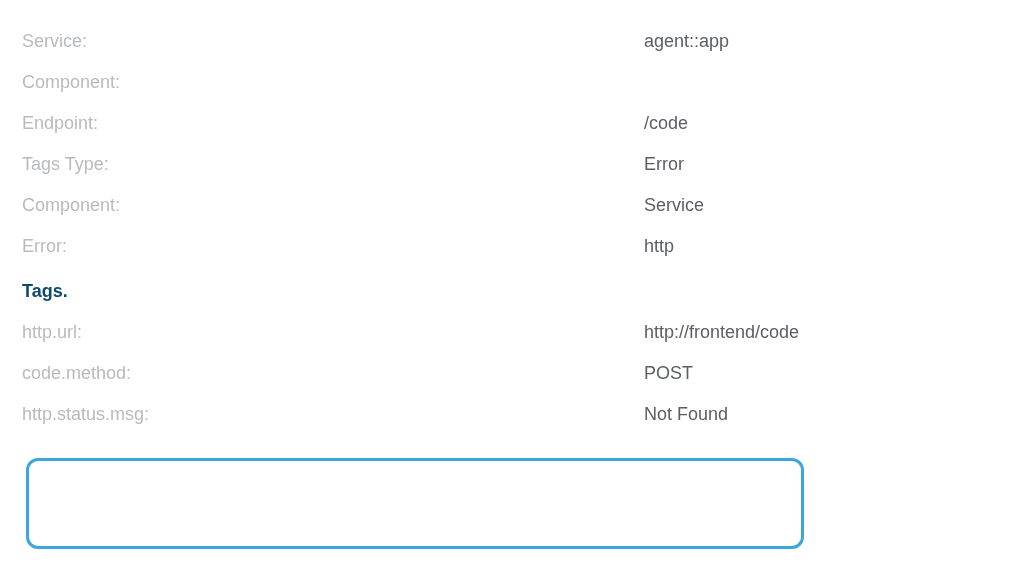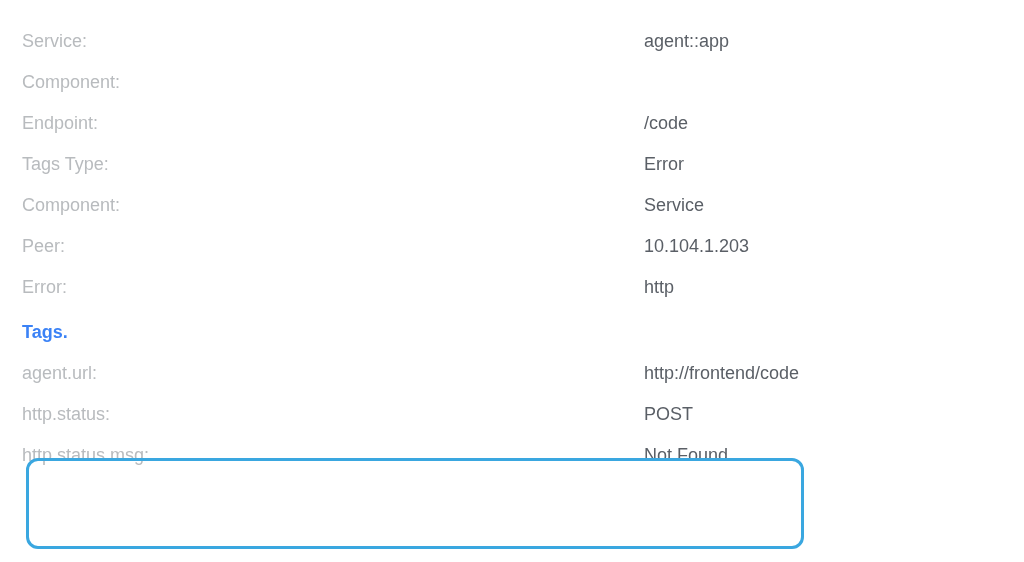--- a/index.html
+++ b/index.html
@@ -26,21 +26,21 @@
       width: 622px;
       flex-shrink: 0;
       font-weight: 400;
     }
     .value {
       color: #5a5f66;
       font-weight: 400;
       text-align: center;
     }
     .section-title {
-      color: #3b82f6;
+      color: #0c4a6e;
       font-weight: 700;
       margin-top: 18px;
       margin-bottom: 14px;
     }
     .highlight-box {
       position: absolute;
       left: 4px;
       width: 778px;
       height: 91px;
       border: 3px solid #3aa7e0;
@@ -74,39 +74,35 @@
   <div class="row">
     <span class="label">Tags Type:</span>
     <span class="value">Error</span>
   </div>
 
   <div class="row">
     <span class="label">Component:</span>
     <span class="value">Service</span>
   </div>
 
-  <div class="row">
-    <span class="label">Peer:</span>
-    <span class="value">10.104.1.203</span>
-  </div>
 
   <div class="row">
     <span class="label">Error:</span>
     <span class="value">http</span>
   </div>
 
   <div class="section-title">Tags.</div>
 
   <div class="row">
-    <span class="label">agent.url:</span>
+    <span class="label">http.url:</span>
     <span class="value">http://frontend/code</span>
   </div>
 
   <div class="row">
-    <span class="label">http.status:</span>
+    <span class="label">code.method:</span>
     <span class="value">POST</span>
   </div>
 
 
   <div class="row">
     <span class="label">http.status.msg:</span>
     <span class="value">Not Found</span>
   </div>
 
   <div class="highlight-box"></div>

